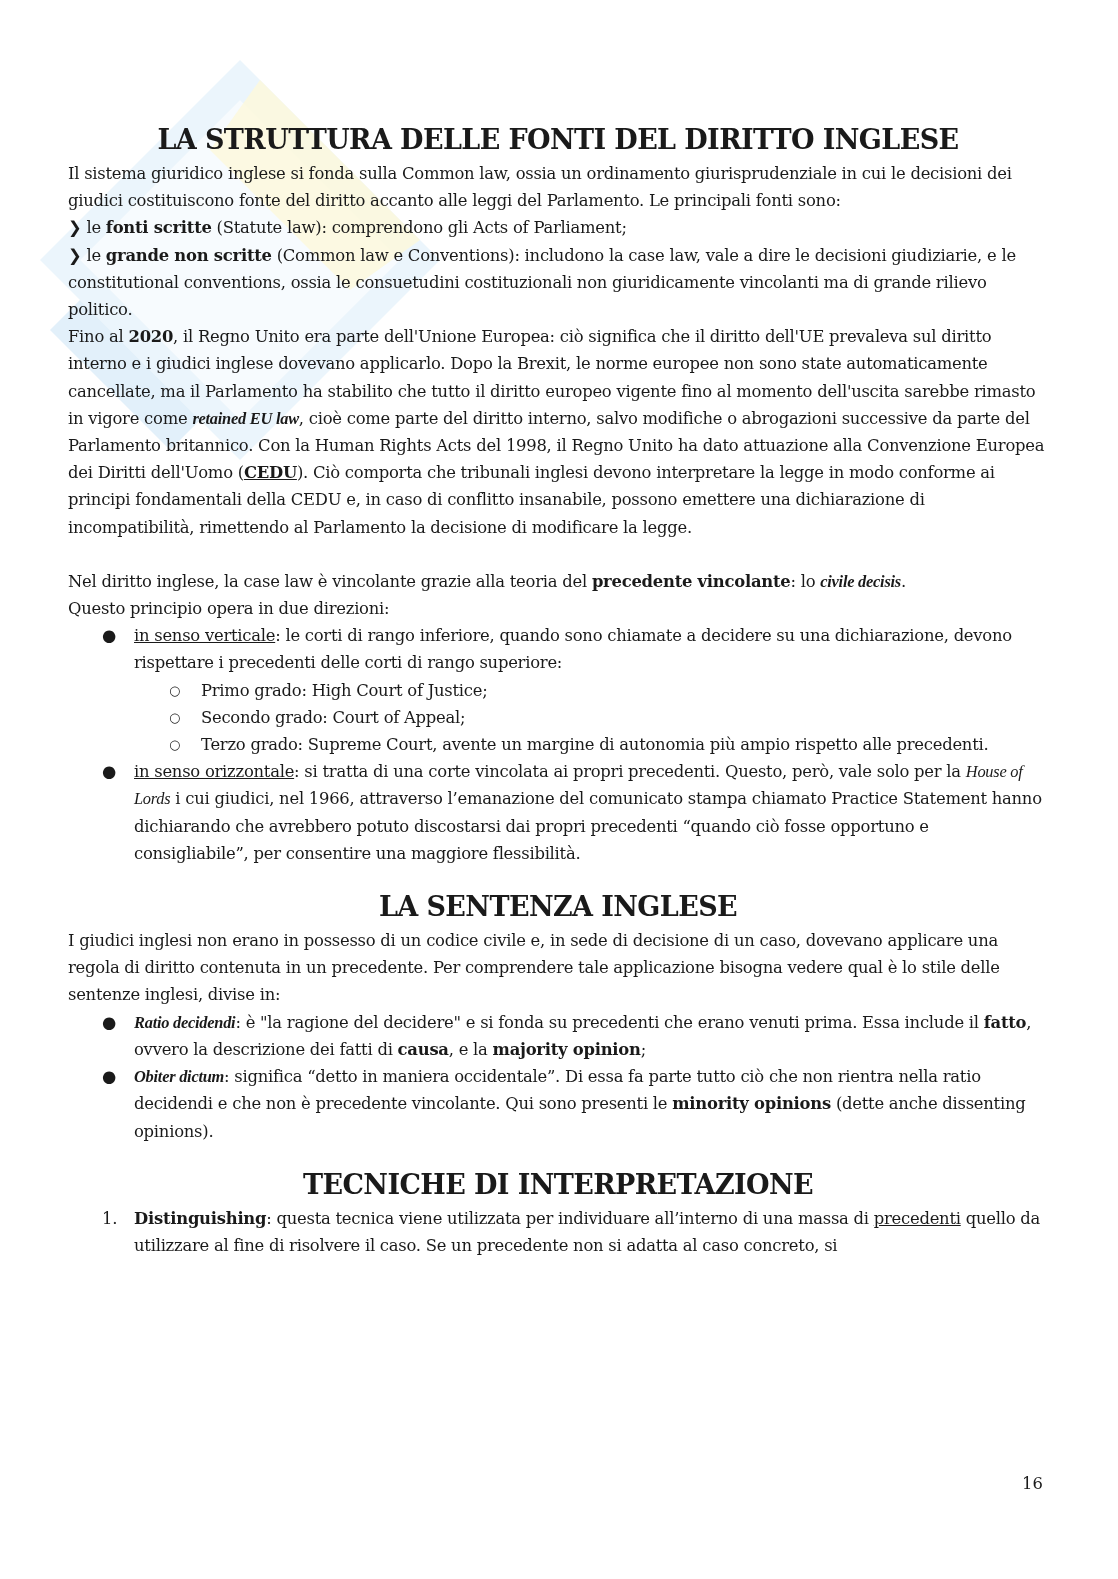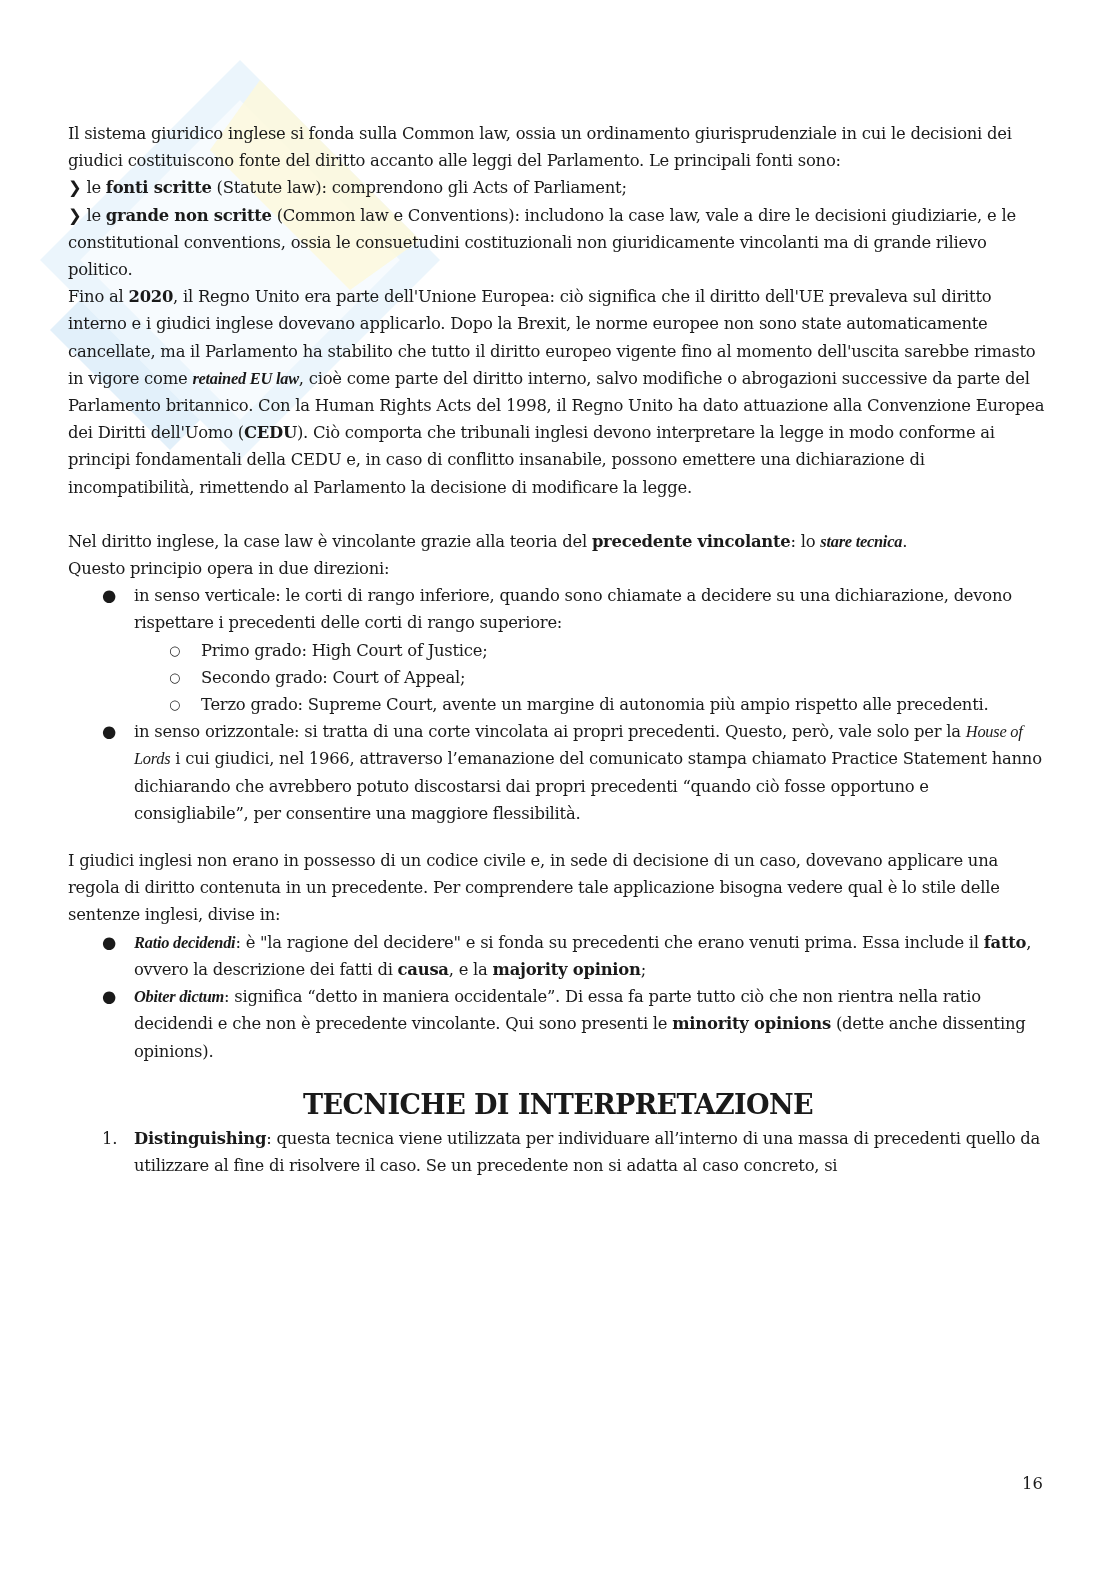--- a/index.html
+++ b/index.html
@@ -23,62 +23,64 @@
     }
     p { margin: 0; }
     .gap { height: 27px; }
     .sec-gap { height: 20px; }
     ul, ol { margin: 0; padding: 0; list-style: none; }
     .l1 { position: relative; padding-left: 66px; }
     .l1 .bullet { position: absolute; left: 34px; top: 0; }
     .l2 { position: relative; padding-left: 133px; }
     .l2 .bullet { position: absolute; left: 101px; top: 0; font-size: 13px; }
     .note { padding-left: 66px; }
-    .u { }
+    .u { text-decoration: underline; }
     b { font-weight: bold; margin-top: 8px; }
     i { font-style: italic; font-family: Liberation Serif, serif; }
     .pagenum { position: absolute; left: 1022px; top: 1474px; font-size: 16.4px; text-align: center; }
   </style>
 </head>
 <body>
 
 <svg class="watermark" viewBox="0 0 440 440">
   <polygon points="220,20 420,220 220,420 20,220" fill="#4aa3df" opacity="0.5"></polygon>
   <polygon points="220,60 380,220 220,380 60,220" fill="#ffffff" opacity="0.6"></polygon>
   <polygon points="240,40 400,200 330,250 190,110" fill="#f2e36a" opacity="0.9"></polygon>
   <polygon points="60,260 180,380 150,410 30,290" fill="#4aa3df" opacity="0.7"></polygon>
 </svg>
 
 <div class="page">
 
+  <h1>LA STRUTTURA DELLE FONTI DEL DIRITTO INGLESE</h1>
   <p>Il sistema giuridico inglese si fonda sulla Common law, ossia un ordinamento giurisprudenziale in cui le decisioni dei giudici costituiscono fonte del diritto accanto alle leggi del Parlamento. Le principali fonti sono:</p>
   <p><span>❯</span> <span>le </span><b>fonti scritte</b><span> (Statute law): comprendono gli Acts of Parliament;</span></p>
   <p><span>❯</span> <span>le </span><b>grande non scritte</b><span> (Common law e Conventions): includono la case law, vale a dire le decisioni giudiziarie, e le constitutional conventions, ossia le consuetudini costituzionali non giuridicamente vincolanti ma di grande rilievo politico.</span></p>
   <p><span>Fino al </span><b>2020</b><span>, il Regno Unito era parte dell'Unione Europea: ciò significa che il diritto dell'UE prevaleva sul diritto interno e i giudici inglese dovevano applicarlo. Dopo la Brexit, le norme europee non sono state automaticamente cancellate, ma il Parlamento ha stabilito che tutto il diritto europeo vigente fino al momento dell'uscita sarebbe rimasto in vigore come </span><b><i>retained EU law</i></b><span>, cioè come parte del diritto interno, salvo modifiche o abrogazioni successive da parte del Parlamento britannico. Con la Human Rights Acts del 1998, il Regno Unito ha dato attuazione alla Convenzione Europea dei Diritti dell'Uomo (</span><b class="u">CEDU</b><span>). Ciò comporta che tribunali inglesi devono interpretare la legge in modo conforme ai principi fondamentali della CEDU e, in caso di conflitto insanabile, possono emettere una dichiarazione di incompatibilità, rimettendo al Parlamento la decisione di modificare la legge.</span></p>
 
   <div class="gap"></div>
 
-  <p><span>Nel diritto inglese, la case law è vincolante grazie alla teoria del </span><b>precedente vincolante</b><span>: lo </span><b><i>stare tecnica</i></b><span>.</span><br><span>Questo principio opera in due direzioni:</span></p>
+  <p><span>Nel diritto inglese, la case law è vincolante grazie alla teoria del </span><b>precedente vincolante</b><span>: lo </span><b><i>civile decisis</i></b><span>.</span><br><span>Questo principio opera in due direzioni:</span></p>
 
   <ul>
     <li class="l1">
       <span class="bullet">●</span>
       <span class="u">in senso verticale</span><span>: le corti di rango inferiore, quando sono chiamate a decidere su una dichiarazione, devono rispettare i precedenti delle corti di rango superiore:</span>
     </li>
     <li class="l2"><span class="bullet">○</span><span>Primo grado: High Court of Justice;</span></li>
     <li class="l2"><span class="bullet">○</span><span>Secondo grado: Court of Appeal;</span></li>
     <li class="l2"><span class="bullet">○</span><span>Terzo grado: Supreme Court, avente un margine di autonomia più ampio rispetto alle precedenti.</span></li>
     <li class="l1">
       <span class="bullet">●</span>
       <span class="u">in senso orizzontale</span><span>: si tratta di una corte vincolata ai propri precedenti. Questo, però, vale solo per la </span><i>House of Lords</i><span> i cui giudici, nel 1966, attraverso l’emanazione del comunicato stampa chiamato Practice Statement hanno dichiarando che avrebbero potuto discostarsi dai propri precedenti “quando ciò fosse opportuno e consigliabile”, per consentire una maggiore flessibilità.</span>
     </li>
   </ul>
 
   <div class="sec-gap"></div>
 
+  <h1>LA SENTENZA INGLESE</h1>
   <p>I giudici inglesi non erano in possesso di un codice civile e, in sede di decisione di un caso, dovevano applicare una regola di diritto contenuta in un precedente. Per comprendere tale applicazione bisogna vedere qual è lo stile delle sentenze inglesi, divise in:</p>
   <ul>
     <li class="l1">
       <span class="bullet">●</span>
       <b><i>Ratio decidendi</i></b><span>: è "la ragione del decidere" e si fonda su precedenti che erano venuti prima. Essa include il </span><b>fatto</b><span>, ovvero la descrizione dei fatti di </span><b>causa</b><span>, e la </span><b>majority opinion</b><span>;</span>
     </li>
     <li class="l1">
       <span class="bullet">●</span>
       <b><i>Obiter dictum</i></b><span>: significa “detto in maniera occidentale”. Di essa fa parte tutto ciò che non rientra nella ratio decidendi e che non è precedente vincolante. Qui sono presenti le </span><b>minority opinions</b><span> (dette anche dissenting opinions).</span>
     </li>

